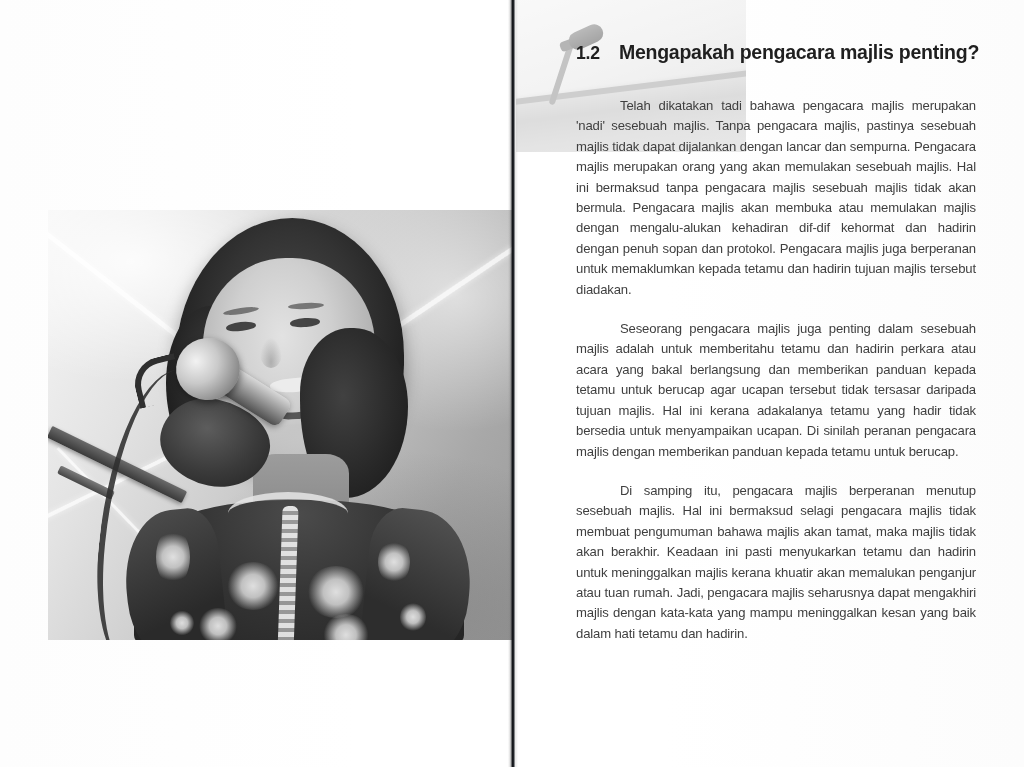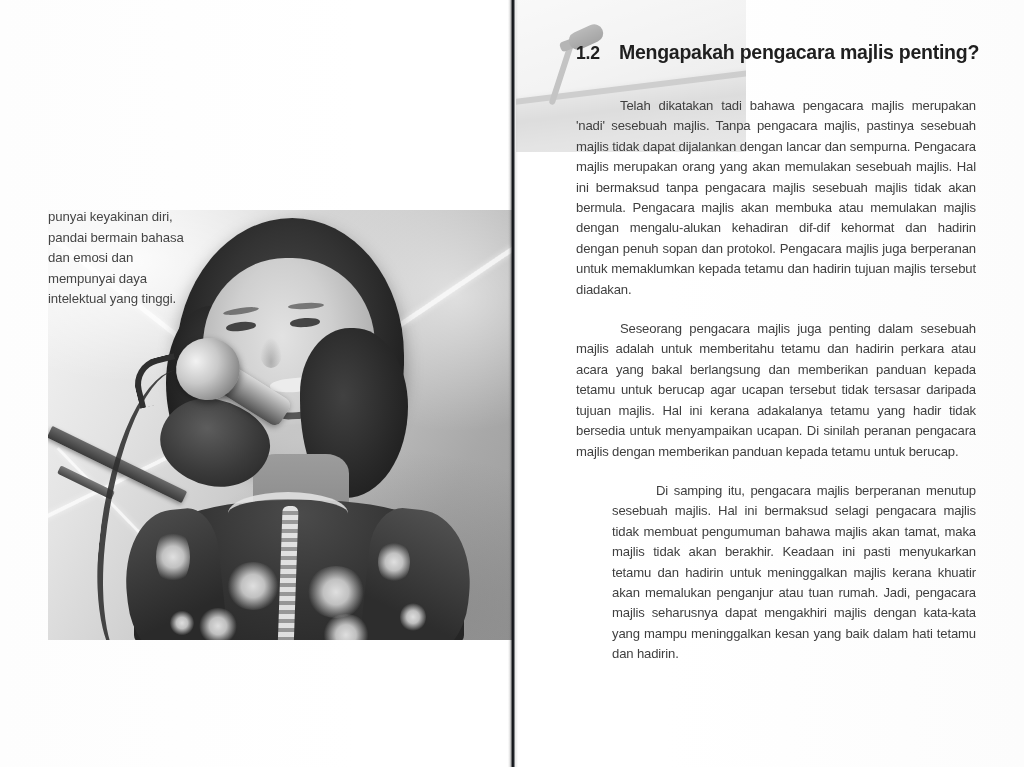--- a/index.html
+++ b/index.html
@@ -464,34 +464,33 @@
     color: #3f3f3f;
     text-align: justify;
     letter-spacing: -0.15px;
     z-index: 5;
     filter: blur(0.22px);
   }
   .right-body p {
     margin: 0 0 19px 0;
     text-indent: 44px;
   }
-  .right-body p:last-child { margin-bottom: 0; margin-left: 36px; }
+  .right-body p:last-child { margin-bottom: 0; }
 </style>
 </head>
 <body>
 
 <div class="spread">
 
   <div class="page page-left">
 
     <div class="left-body">
       <p class="indent">Sebagai 'nadi' sesebuah majlis, seorang pengacara majlis harus melengkapkan diri dengan pelbagai kemahiran agar majlis yang dikendalikan berjalan dengan lancar dan meninggalkan kesan yang baik di hati para tamu dan penonton. Sebenarnya, bukan semua orang boleh menjadi pengacara majlis. Untuk menjadi seorang pengacara majlis, anda harus melengkapi ciri-ciri asas seorang pengacara majlis, iaitu mempunyai personaliti yang menarik, suara yang sedap didengar, mem-</p>
     </div>
 
-    <div class="left-runaround">punyai keyakinan diri, pandai bermain bahasa dan emosi dan mempunyai daya intelektual yang tinggi.</div>
 
     <div class="photo">
       <div class="photo-inner">
         <div class="ph-sky"></div>
         <div class="ph-strut strut-a"></div>
         <div class="ph-strut strut-b"></div>
         <div class="ph-strut strut-c"></div>
         <div class="ph-strut strut-d"></div>
         <div class="ph-standbar"></div>
         <div class="ph-standbar2"></div>

